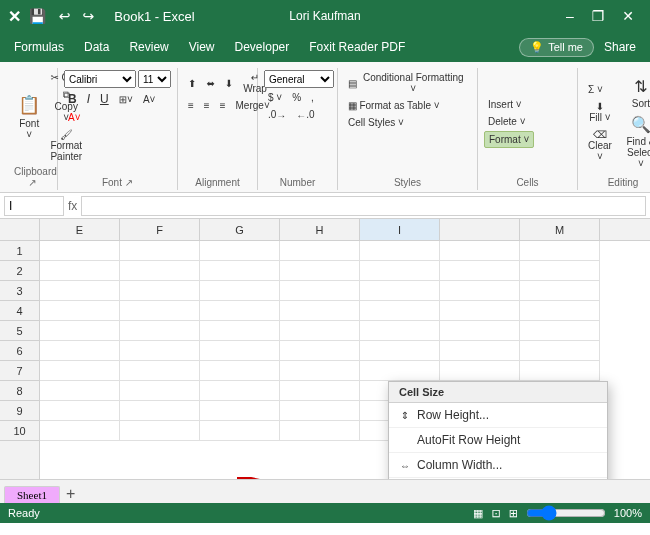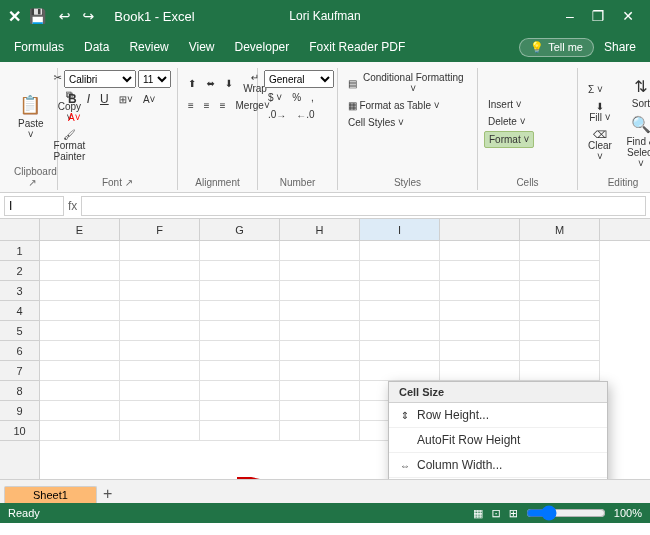--- a/index.html
+++ b/index.html
@@ -174,27 +174,28 @@
     
     .tab-bar {
       height: 24px;
       background: #f2f2f2;
       border-top: 1px solid #d0d0d0;
       display: flex;
       align-items: flex-end;
       padding-left: 4px;
     }
     .sheet-tab {
-      padding: 2px 28px;
+      padding: 2px 12px;
       border: 1px solid #d0d0d0;
       border-bottom: none;
-      background: #fdba74;
+      background: #f0abfc;
       font-size: 11px;
       cursor: pointer;
       border-radius: 2px 2px 0 0;
+      font-family: Liberation Serif, serif;
     }
 
     
     .dropdown-menu {
       position: absolute;
       top: 162px;
       left: 388px;
       background: white;
       border: 1px solid #c0c0c0;
       box-shadow: 2px 4px 12px rgba(0,0,0,0.25);
@@ -293,21 +294,21 @@
 </div>
 
 <div class="ribbon">
   <div style="display:flex; align-items:stretch; flex:1; padding: 2px 4px;">
 
     <div style="display:flex; flex-direction:column; border-right:1px solid #d0d0d0; padding: 2px 6px; min-width:50px;">
       <div style="display:flex; gap:2px; flex:1; align-items:center;">
         <div style="display:flex; flex-direction:column; gap:2px;">
           <button class="rb-btn" style="flex-direction:column; font-size:10px;">
             <span style="font-size:18px;">📋</span>
-            <span>Paste ˅</span>
+            <span>Font ˅</span>
           </button>
         </div>
         <div style="display:flex; flex-direction:column; gap:2px;">
           <button class="rb-btn" style="font-size:10px;">✂ Cut</button>
           <button class="rb-btn" style="font-size:10px;">⧉ Copy ˅</button>
           <button class="rb-btn" style="font-size:10px;">🖌 Format Painter</button>
         </div>
       </div>
       <div style="font-size:10px; color:#666; text-align:center; padding-top:2px;">Clipboard ↗</div>
     </div>

